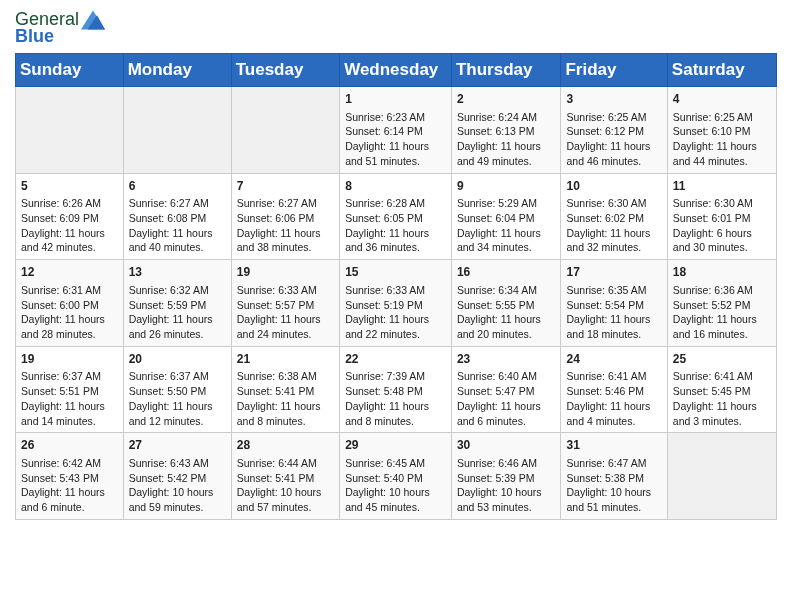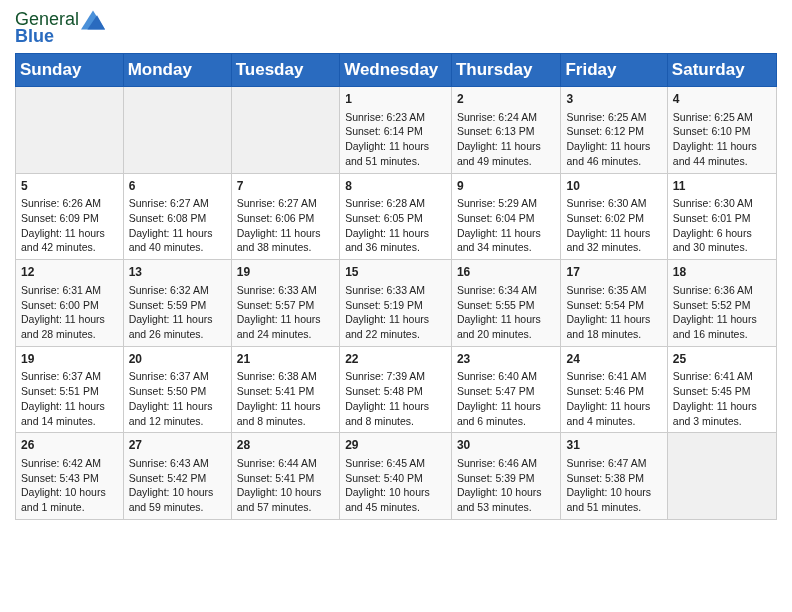--- a/index.html
+++ b/index.html
@@ -231,21 +231,21 @@
         <span>Daylight: 11 hours and 4 minutes.</span></td>
           <td><span class="day-number">25</span>
         <span>Sunrise: 6:41 AM</span><br>
         <span>Sunset: 5:45 PM</span><br>
         <span>Daylight: 11 hours and 3 minutes.</span></td>
         </tr>
         <tr>
           <td><span class="day-number">26</span>
         <span>Sunrise: 6:42 AM</span><br>
         <span>Sunset: 5:43 PM</span><br>
-        <span>Daylight: 10 hours and 1 minute.</span></td>
+        <span>Daylight: 11 hours and 6 minute.</span></td>
           <td><span class="day-number">27</span>
         <span>Sunrise: 6:43 AM</span><br>
         <span>Sunset: 5:42 PM</span><br>
         <span>Daylight: 10 hours and 59 minutes.</span></td>
           <td><span class="day-number">28</span>
         <span>Sunrise: 6:44 AM</span><br>
         <span>Sunset: 5:41 PM</span><br>
         <span>Daylight: 10 hours and 57 minutes.</span></td>
           <td><span class="day-number">29</span>
         <span>Sunrise: 6:45 AM</span><br>

